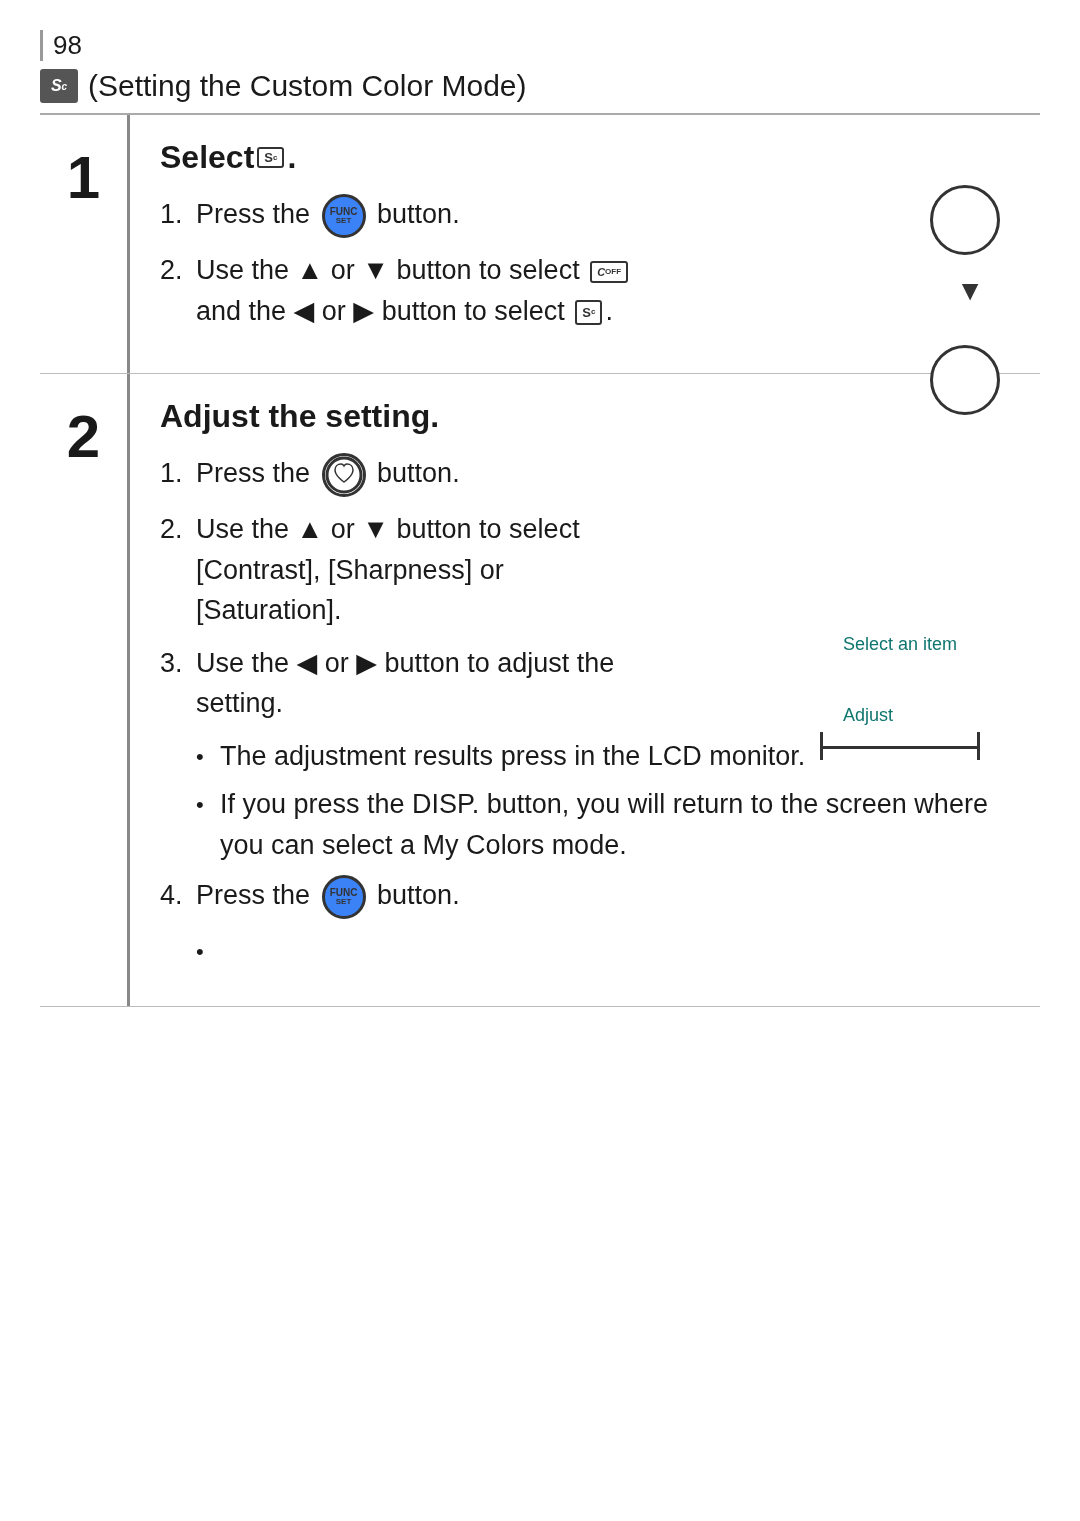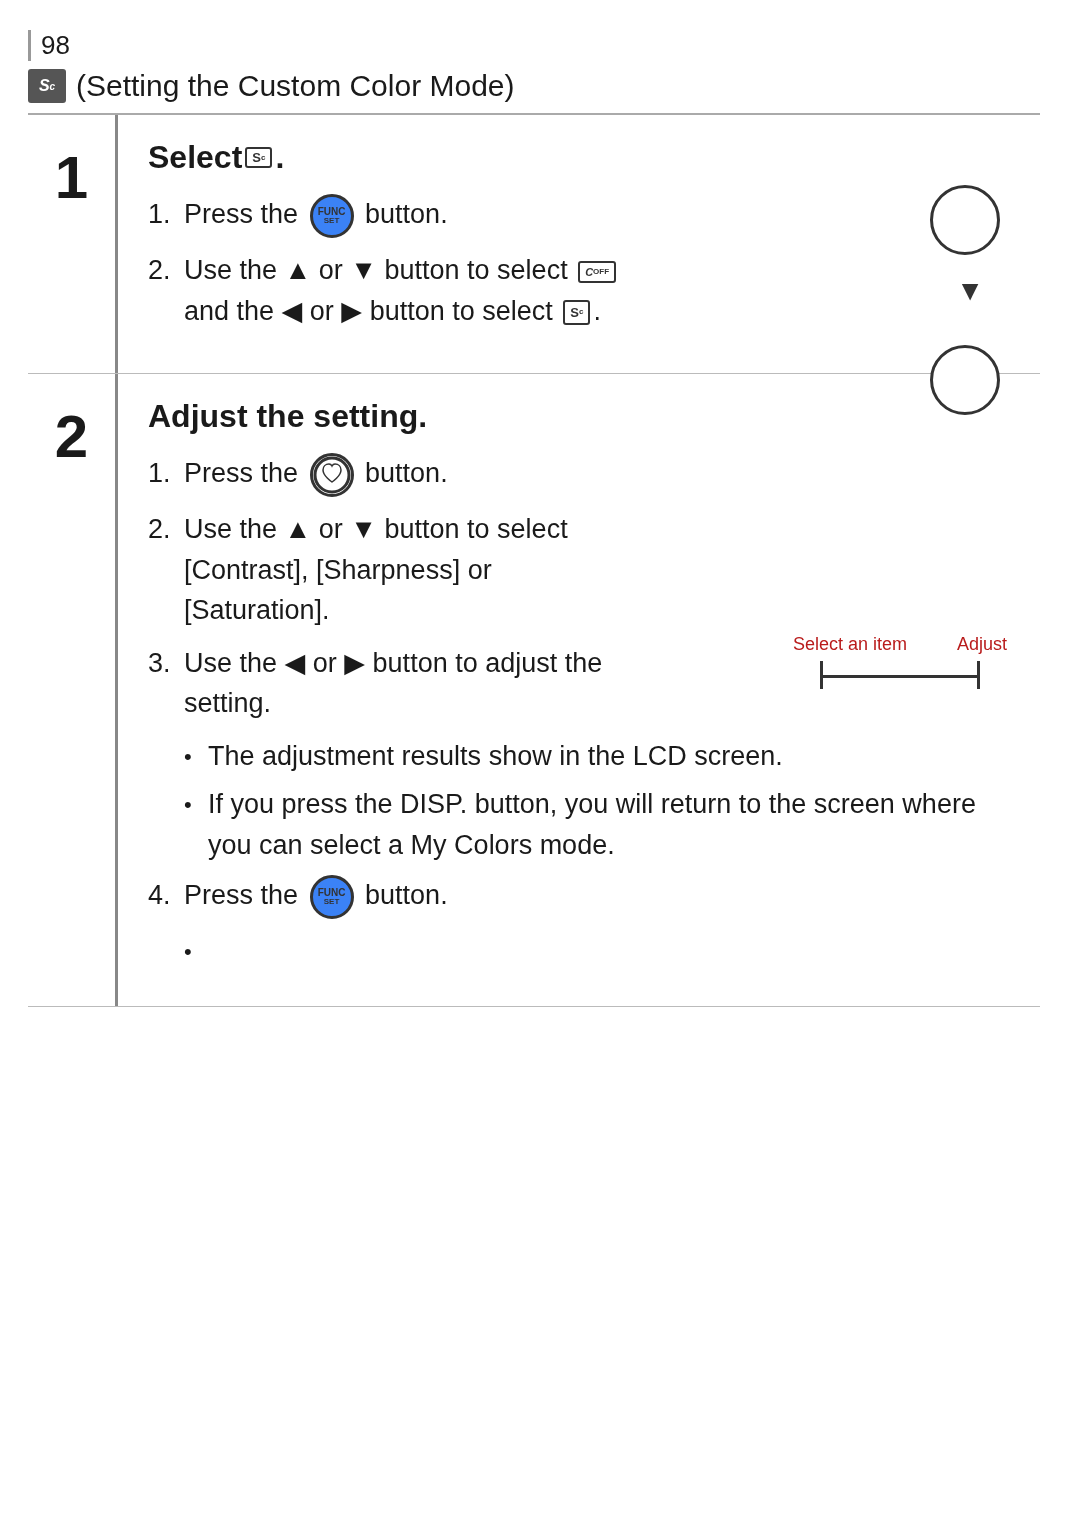--- a/index.html
+++ b/index.html
@@ -11,21 +11,21 @@
       font-family: Arial, Helvetica, sans-serif;
       font-size: 28px;
       color: #1a1a1a;
       padding: 0;
     }
 
     .page-wrapper {
       width: 1080px;
       min-height: 1521px;
       background: #fff;
-      padding: 30px 40px 60px 28px;
+      padding: 30px 40px 60px 40px;
     }
 
     .page-number {
       font-size: 26px;
       font-weight: normal;
       margin-bottom: 8px;
       padding-left: 4px;
       border-left: 3px solid #999;
       padding-left: 10px;
     }
@@ -344,37 +344,37 @@
           <span class="step-num">3.</span>
           <span class="step-body">
             Use the ◀ or ▶ button to adjust the<br>
             setting.
           </span>
         </li>
 
       </ol>
 
       <div style="position:absolute; right:20px; top:260px; display:flex; flex-direction:column; align-items:center;">
-        <div style="display:flex; gap:50px; font-size:18px; color:#b91c1c; margin-bottom:6px;">
+        <div style="display:flex; gap:50px; font-size:18px; color:#0f766e; margin-bottom:6px;flex-direction:column;">
           <span>Select an item</span>
           <span>Adjust</span>
         </div>
         <div style="position:relative; width:240px; height:30px;">
 
           <div style="position:absolute; left:40px; top:0; width:3px; height:28px; background:#333;"></div>
           <div style="position:absolute; right:40px; top:0; width:3px; height:28px; background:#333;"></div>
 
           <div style="position:absolute; left:40px; right:40px; top:14px; height:3px; background:#333;"></div>
         </div>
       </div>
 
       <ul class="bullet-list" style="margin-top: 8px; margin-left: 36px;">
         <li class="bullet-item">
           <span class="bullet-dot">•</span>
-          <span>The adjustment results show in the LCD screen.</span>
+          <span>The adjustment results press in the LCD monitor.</span>
         </li>
         <li class="bullet-item">
           <span class="bullet-dot">•</span>
           <span>If you press the DISP. button, you will return to the screen where you can select a My Colors mode.</span>
         </li>
       </ul>
 
       <div class="step-item" style="margin-top: 10px; margin-left: 0;">
         <span class="step-num">4.</span>
         <span class="step-body">

